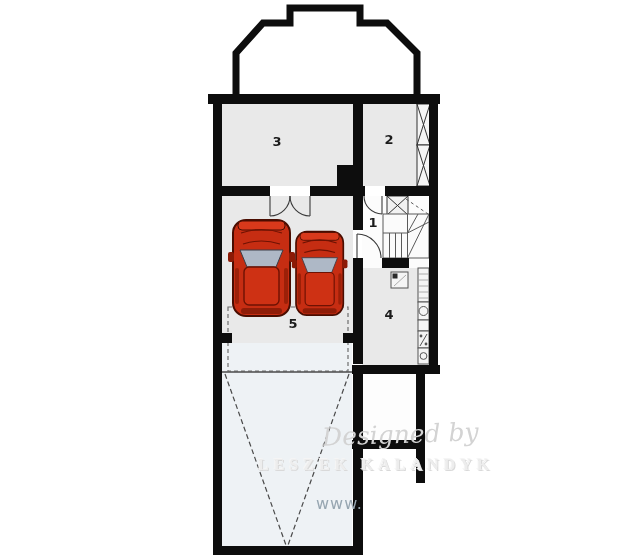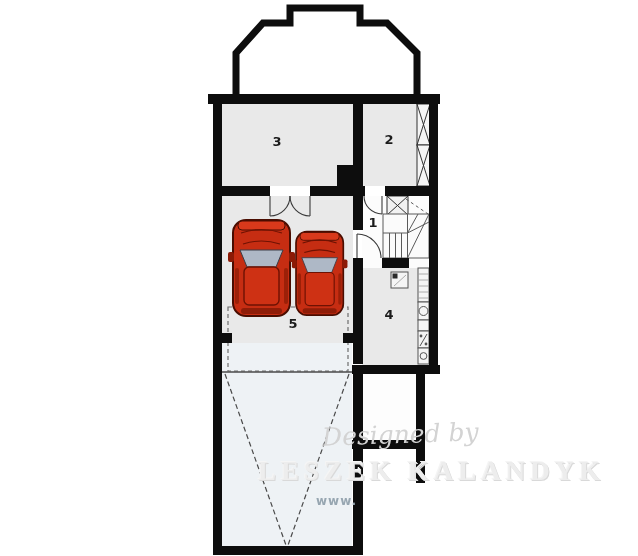--- a/index.html
+++ b/index.html
@@ -23,27 +23,27 @@
   }
   .wm-script{
     position:absolute;left:322px;top:420px;z-index:6;
     font-family:"DejaVu Serif","Liberation Serif",serif;
     font-style:italic;font-size:25px;color:#d3d3d3;
     transform:rotate(-2deg);white-space:nowrap;
   }
   .wm-name{
     position:absolute;left:258px;top:456px;z-index:6;
     font-family:"Liberation Serif","DejaVu Serif",serif;
-    font-weight:bold;font-size:27px;letter-spacing:5px;color:#ededed;
+    font-weight:bold;font-size:16px;letter-spacing:5px;color:#ededed;
     text-shadow:1px 1px 0 #d9d9d9,-1px -1px 0 #f5f5f5;white-space:nowrap;
   }
   .wm-url{
     position:absolute;left:316px;top:494px;z-index:6;
     font-family:"DejaVu Sans","Liberation Sans",sans-serif;
-    font-weight:bold;font-size:12px;color:#97a6b1;letter-spacing:1px;
+    font-weight:normal;font-size:16px;color:#97a6b1;letter-spacing:1px;
   }
 </style>
 </head>
 <body>
 
 <div class="stage">
 
   <svg class="plan-svg" width="638" height="556" viewBox="0 0 638 556">
 
     <defs>

